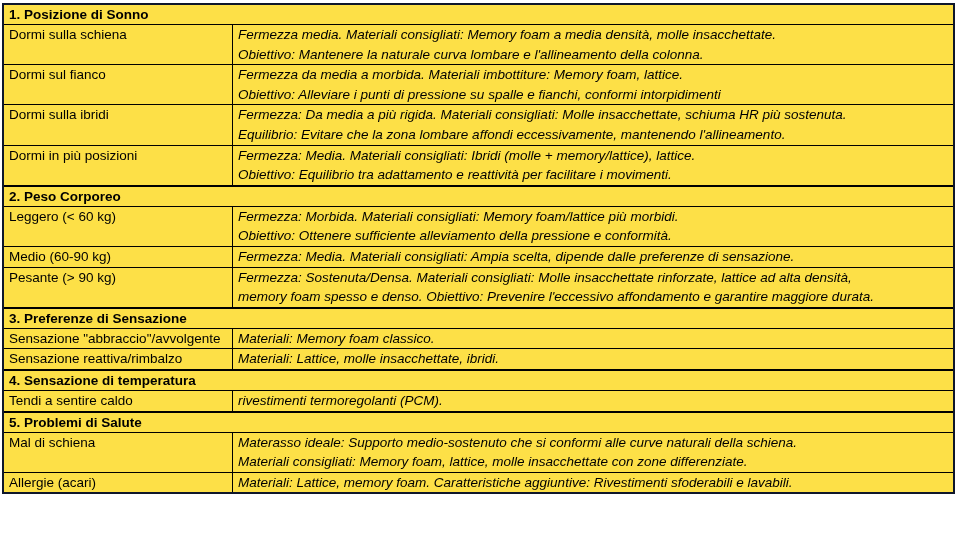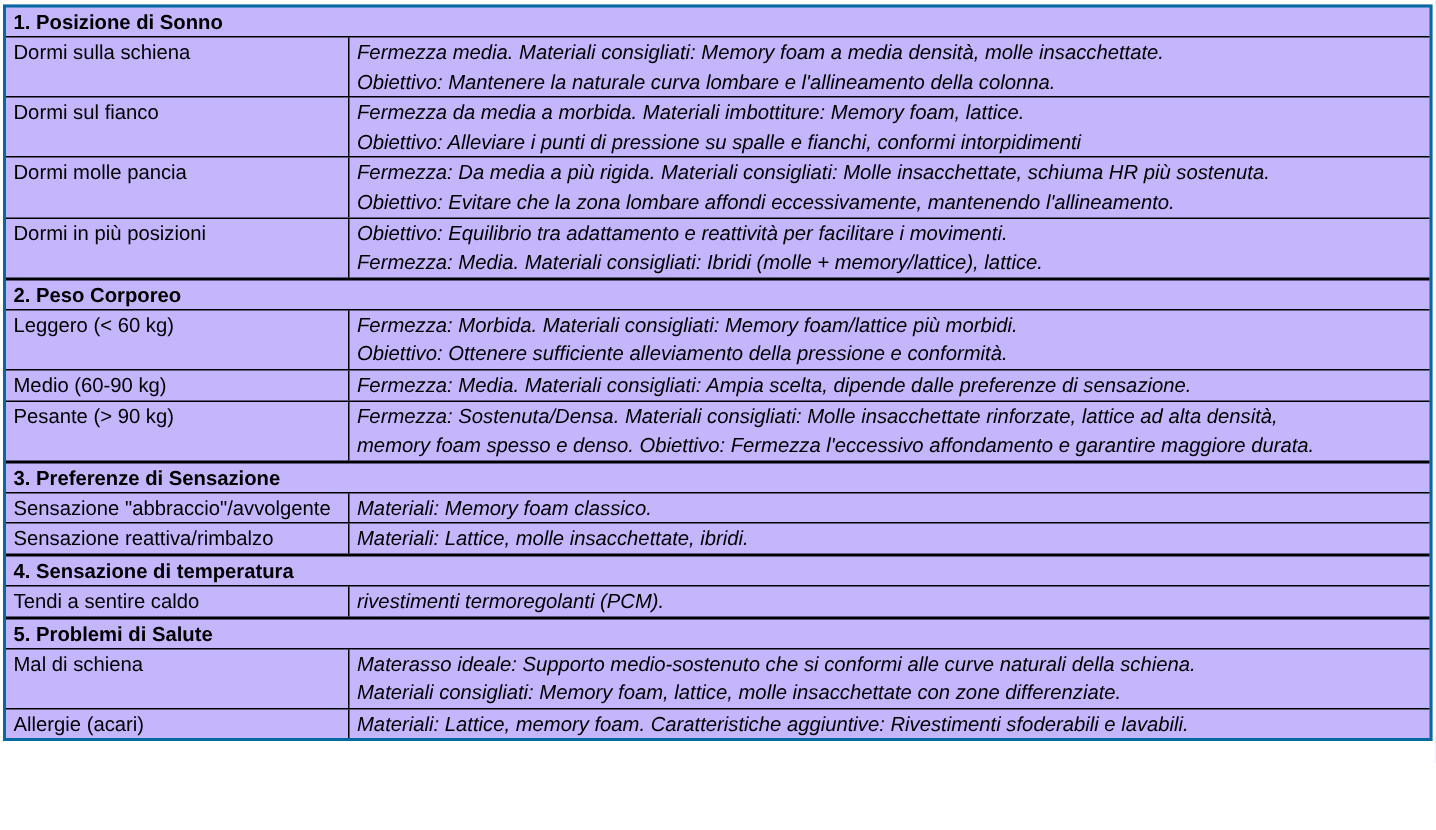--- a/index.html
+++ b/index.html
@@ -11,22 +11,22 @@
     font-family: "Liberation Sans", sans-serif;
     font-size: 13.5px;
     color: #000000;
     overflow: hidden;
   }
   .guide-table {
     position: absolute;
     left: 2px;
     top: 3px;
     width: 949px;
-    border: 2px solid #0369a1;
-    background: #c4b5fd;
+    border: 2px solid #0f172a;
+    background: #fde047;
     box-sizing: content-box;
   }
   .sec-header {
     border-top: 2px solid #000000;
     font-weight: bold;
     height: 19px;
     line-height: 19px;
     padding: 0 0 0 5px;
     white-space: nowrap;
     overflow: hidden;
@@ -78,32 +78,32 @@
 
   <div class="row">
     <div class="cell-label">Dormi sul fianco</div>
     <div class="cell-desc">
       <div class="line">Fermezza da media a morbida. Materiali imbottiture: Memory foam, lattice.</div>
       <div class="line">Obiettivo: Alleviare i punti di pressione su spalle e fianchi, conformi intorpidimenti</div>
     </div>
   </div>
 
   <div class="row">
-    <div class="cell-label">Dormi molle pancia</div>
+    <div class="cell-label">Dormi sulla ibridi</div>
     <div class="cell-desc">
       <div class="line">Fermezza: Da media a più rigida. Materiali consigliati: Molle insacchettate, schiuma HR più sostenuta.</div>
-      <div class="line">Obiettivo: Evitare che la zona lombare affondi eccessivamente, mantenendo l'allineamento.</div>
+      <div class="line">Equilibrio: Evitare che la zona lombare affondi eccessivamente, mantenendo l'allineamento.</div>
     </div>
   </div>
 
   <div class="row">
     <div class="cell-label">Dormi in più posizioni</div>
     <div class="cell-desc">
+      <div class="line">Fermezza: Media. Materiali consigliati: Ibridi (molle + memory/lattice), lattice.</div>
       <div class="line">Obiettivo: Equilibrio tra adattamento e reattività per facilitare i movimenti.</div>
-      <div class="line">Fermezza: Media. Materiali consigliati: Ibridi (molle + memory/lattice), lattice.</div>
     </div>
   </div>
 
   <div class="sec-header">2. Peso Corporeo</div>
 
   <div class="row">
     <div class="cell-label">Leggero (&lt; 60 kg)</div>
     <div class="cell-desc">
       <div class="line">Fermezza: Morbida. Materiali consigliati: Memory foam/lattice più morbidi.</div>
       <div class="line">Obiettivo: Ottenere sufficiente alleviamento della pressione e conformità.</div>
@@ -114,21 +114,21 @@
     <div class="cell-label">Medio (60-90 kg)</div>
     <div class="cell-desc">
       <div class="line">Fermezza: Media. Materiali consigliati: Ampia scelta, dipende dalle preferenze di sensazione.</div>
     </div>
   </div>
 
   <div class="row">
     <div class="cell-label">Pesante (&gt; 90 kg)</div>
     <div class="cell-desc">
       <div class="line">Fermezza: Sostenuta/Densa. Materiali consigliati: Molle insacchettate rinforzate, lattice ad alta densità,</div>
-      <div class="line">memory foam spesso e denso. Obiettivo: Fermezza l'eccessivo affondamento e garantire maggiore durata.</div>
+      <div class="line">memory foam spesso e denso. Obiettivo: Prevenire l'eccessivo affondamento e garantire maggiore durata.</div>
     </div>
   </div>
 
   <div class="sec-header">3. Preferenze di Sensazione</div>
 
   <div class="row">
     <div class="cell-label">Sensazione "abbraccio"/avvolgente</div>
     <div class="cell-desc">
       <div class="line">Materiali: Memory foam classico.</div>
     </div>

